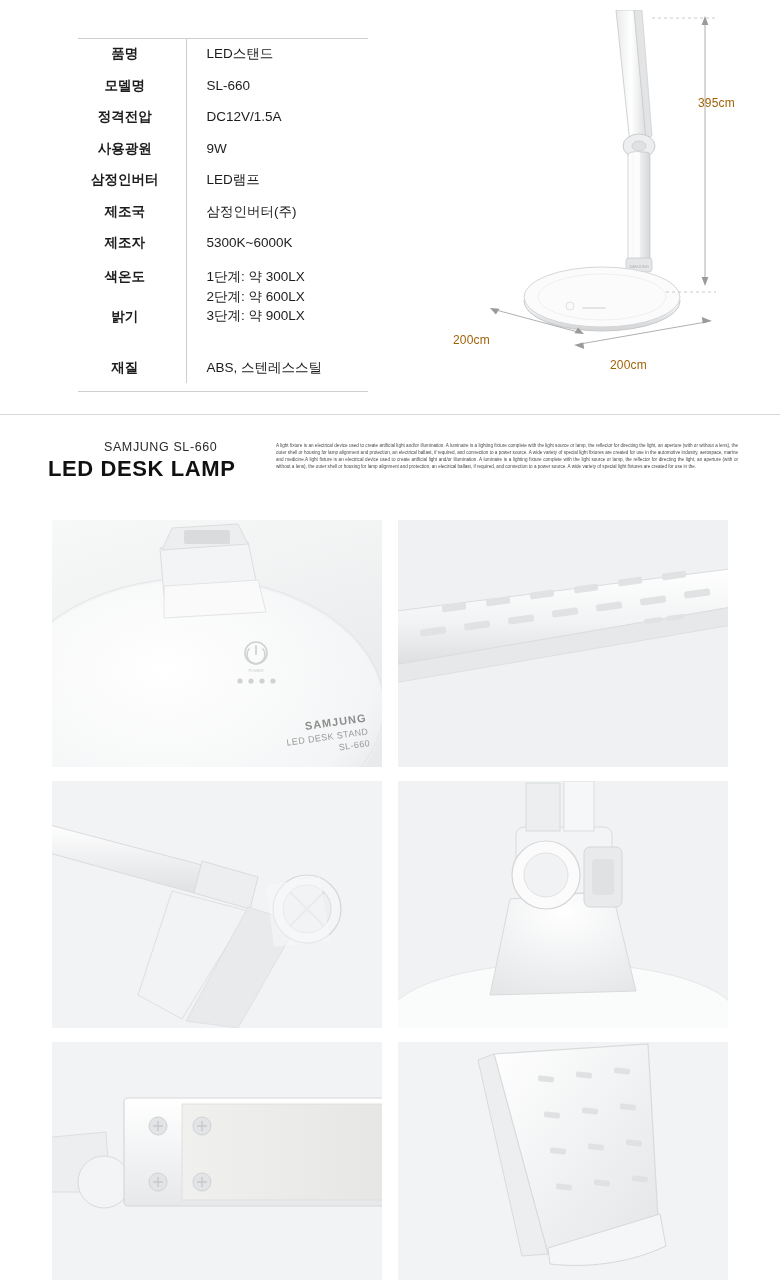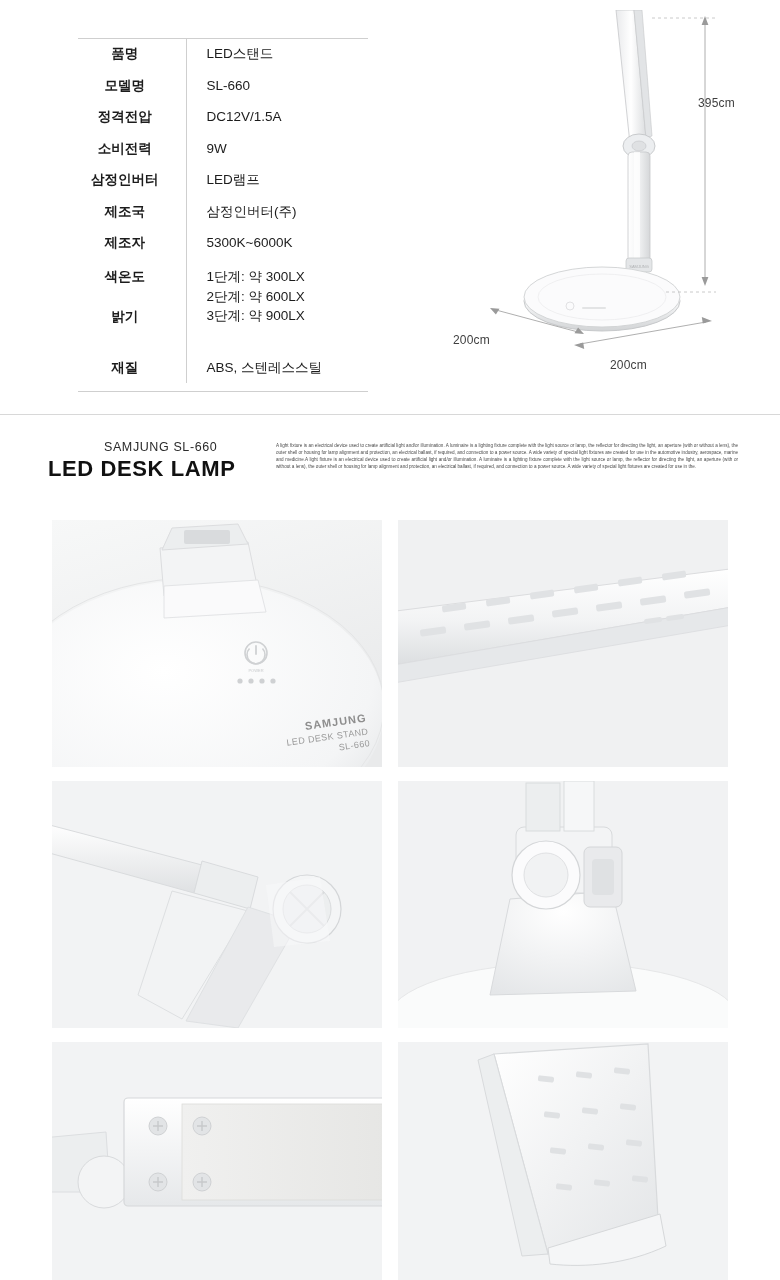--- a/index.html
+++ b/index.html
@@ -53,21 +53,21 @@
 
   
   .diagram {
     position: absolute;
     left: 420px; top: 10px;
     width: 340px; height: 370px;
   }
   .dim-label {
     position: absolute;
     font-size: 12px;
-    color: #404040;
+    color: #a16207;
     letter-spacing: .2px;
   }
   .dim-h { left: 278px; top: 86px; }
   .dim-b1 { left: 33px; top: 323px; }
   .dim-b2 { left: 190px; top: 348px; }
 
   
   .divider {
     position: absolute;
     left: 0; top: 414px;
@@ -134,21 +134,21 @@
       </tr>
       <tr>
         <td class="k">모델명</td>
         <td class="v">SL-660</td>
       </tr>
       <tr>
         <td class="k">정격전압</td>
         <td class="v">DC12V/1.5A</td>
       </tr>
       <tr>
-        <td class="k">소비전력</td>
+        <td class="k">사용광원</td>
         <td class="v">9W</td>
       </tr>
       <tr>
         <td class="k">삼정인버터</td>
         <td class="v">LED램프</td>
       </tr>
       <tr>
         <td class="k">제조국</td>
         <td class="v">삼정인버터(주)</td>
       </tr>

